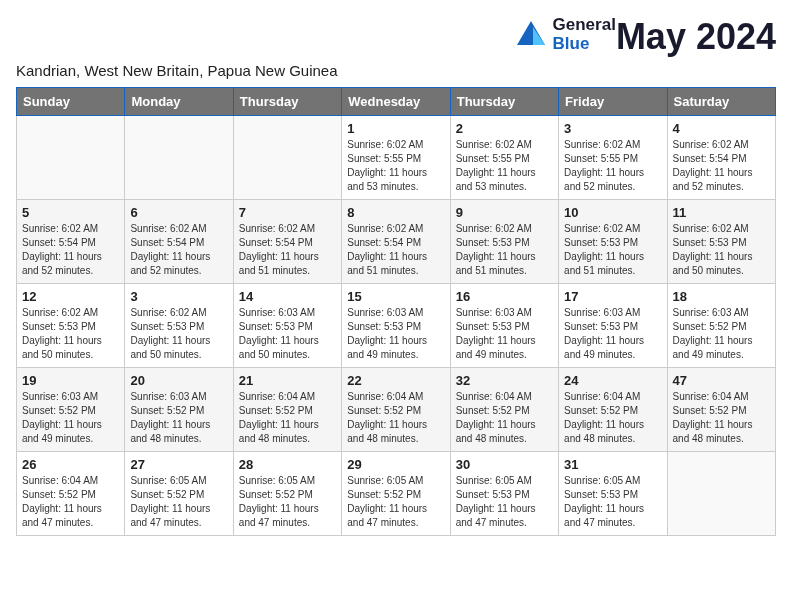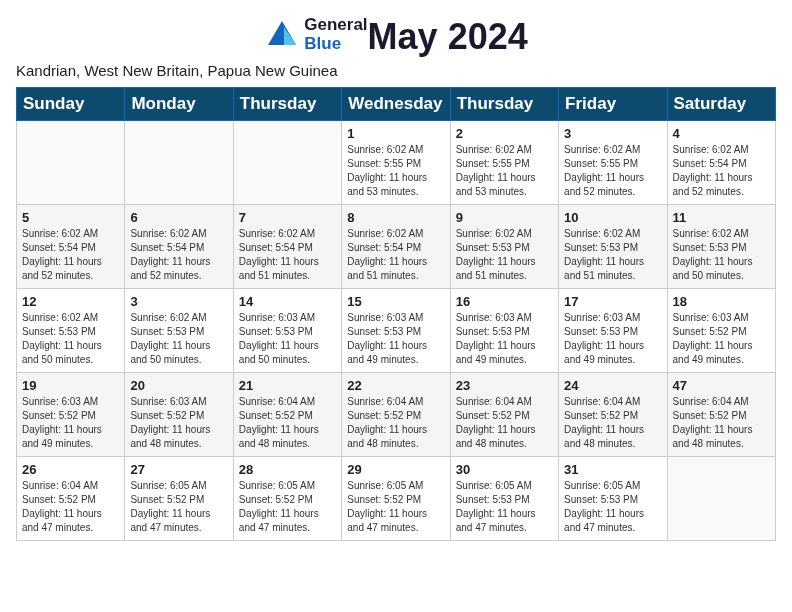--- a/index.html
+++ b/index.html
@@ -5,21 +5,21 @@
     * { box-sizing: border-box; margin: 0; padding: 0; }
     body {
       font-family: Arial, sans-serif;
       background: #fff;
       width: 792px;
       min-height: 612px;
       padding: 16px;
     }
     .header-area {
       display: flex;
-      justify-content: center;
+      justify-content: flex-end;
       align-items: flex-start;
       margin-bottom: 4px;
     }
     .month-title {
       font-size: 36px;
       font-weight: bold;
       color: #1a1a2e;
       text-align: right;
     }
     .subtitle {
@@ -27,25 +27,25 @@
       color: #222;
       margin-bottom: 8px;
       font-weight: normal;
     }
     table {
       width: 100%;
       border-collapse: collapse;
       table-layout: fixed;
     }
     thead tr th {
-      background-color: #0c4a6e;
+      background-color: #737373;
       color: #fff;
       text-align: left;
       padding: 6px 6px;
-      font-size: 17px;
+      font-size: 13px;
       font-weight: bold;
       border: 1px solid #1565c0;
     }
     tbody tr td {
       vertical-align: top;
       padding: 5px 5px;
       font-size: 10.5px;
       color: #222;
       border: 1px solid #ccc;
       height: 75px;
@@ -263,21 +263,21 @@
 Sunset: 5:52 PM
 Daylight: 11 hours and 48 minutes.</div>
         </td>
         <td>
           <span class="day-number">22</span>
           <div class="day-info" style="white-space: pre-line;">Sunrise: 6:04 AM
 Sunset: 5:52 PM
 Daylight: 11 hours and 48 minutes.</div>
         </td>
         <td>
-          <span class="day-number">23</span>
+          <span class="day-number">32</span>
           <div class="day-info" style="white-space: pre-line;">Sunrise: 6:04 AM
 Sunset: 5:52 PM
 Daylight: 11 hours and 48 minutes.</div>
         </td>
         <td>
           <span class="day-number">24</span>
           <div class="day-info" style="white-space: pre-line;">Sunrise: 6:04 AM
 Sunset: 5:52 PM
 Daylight: 11 hours and 48 minutes.</div>
         </td>

